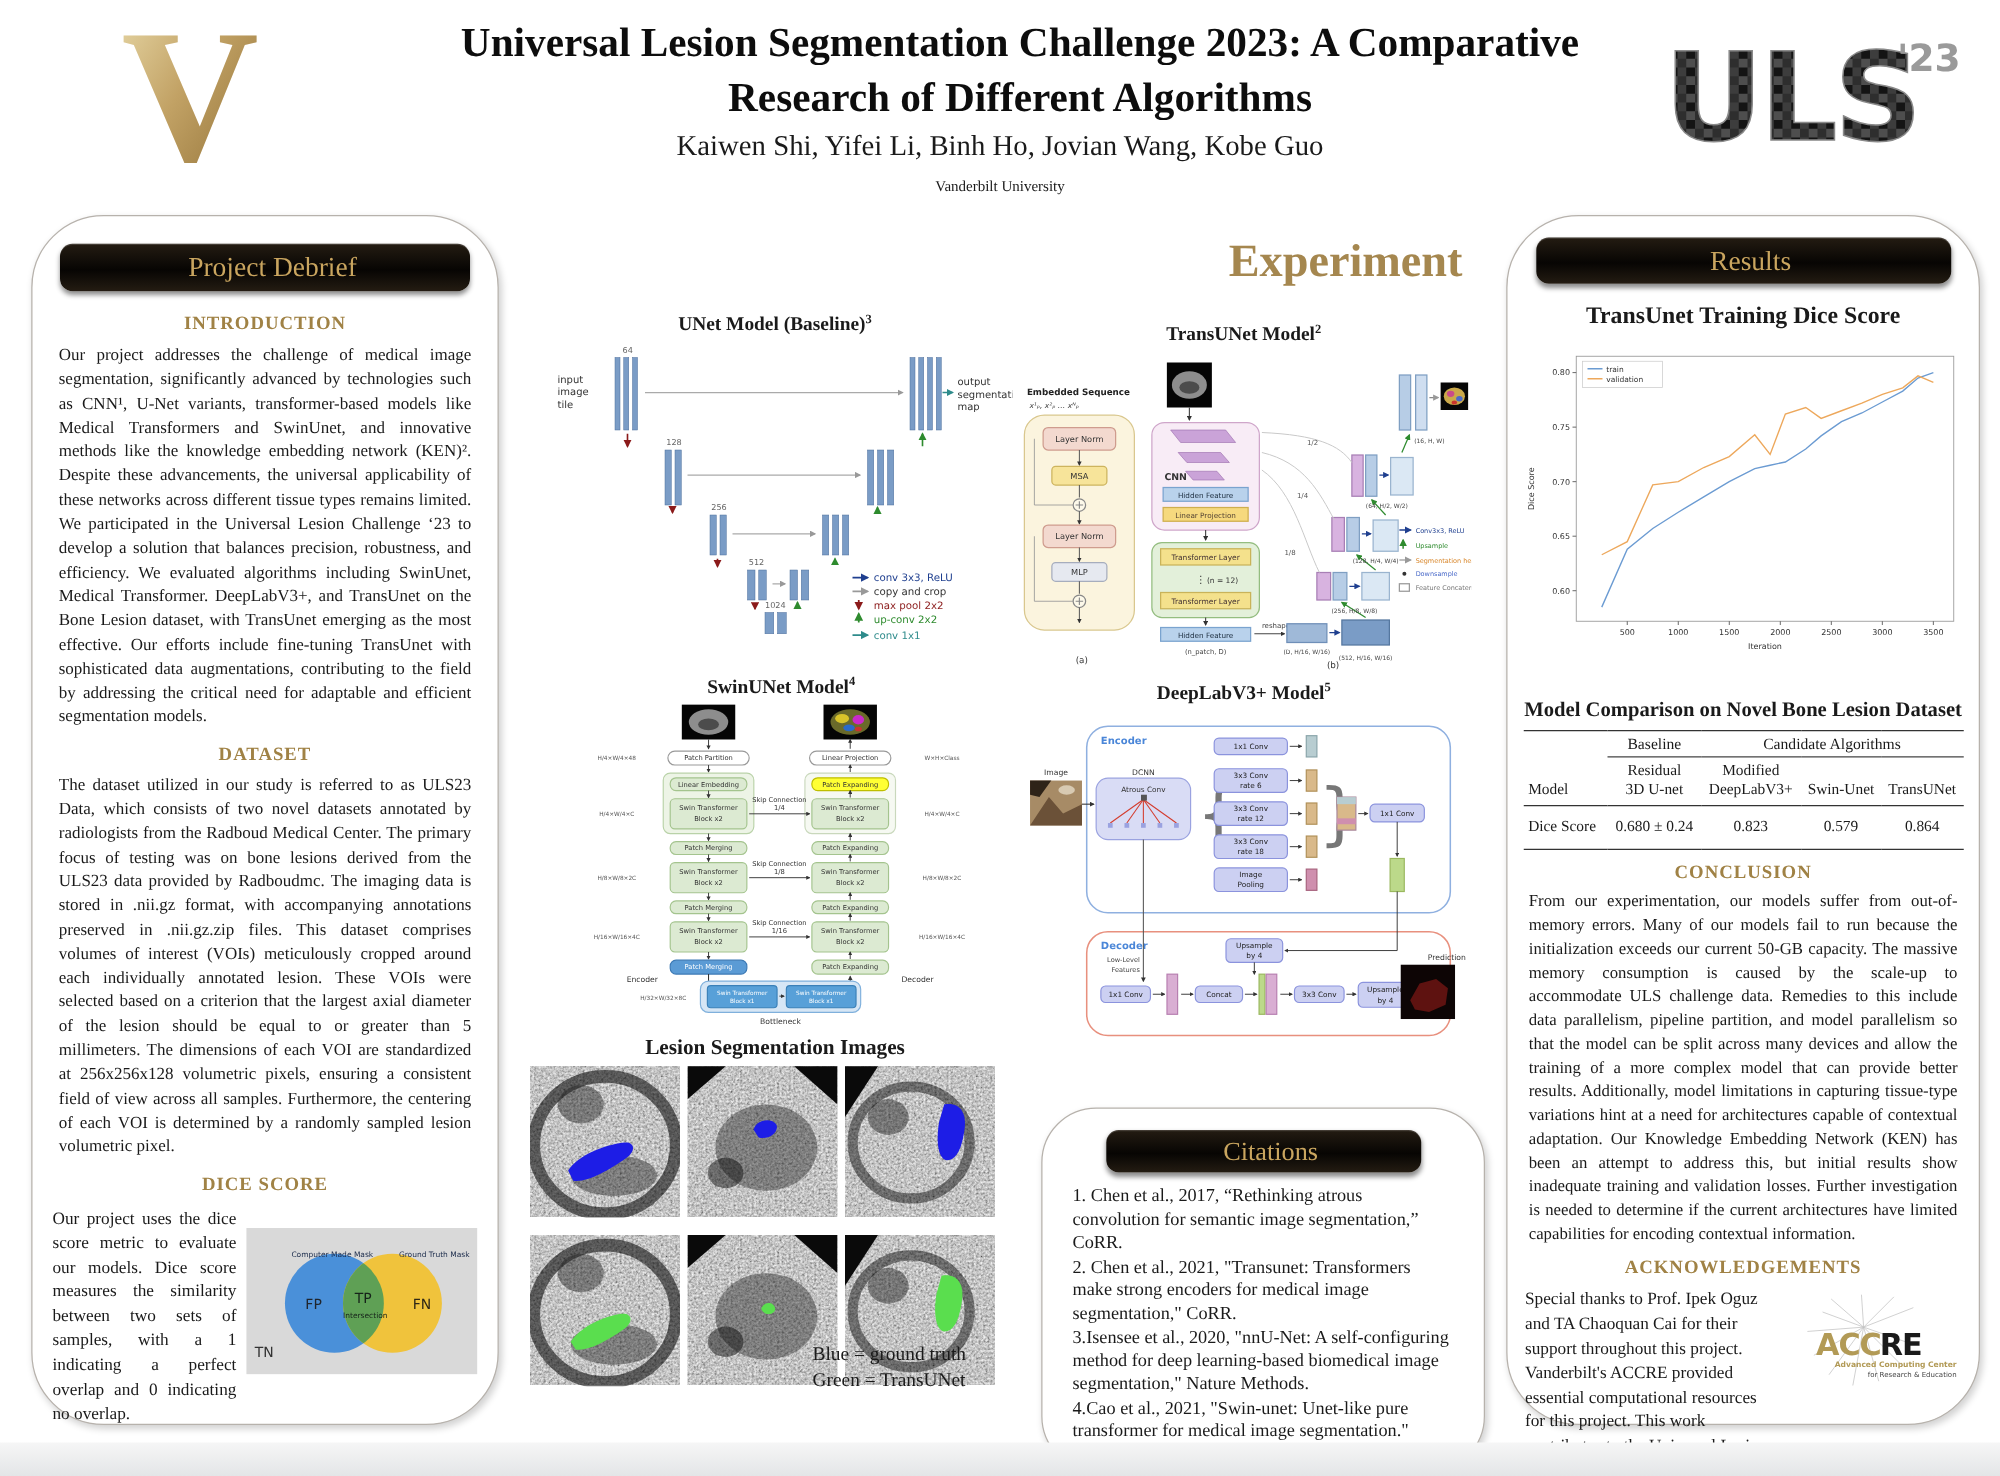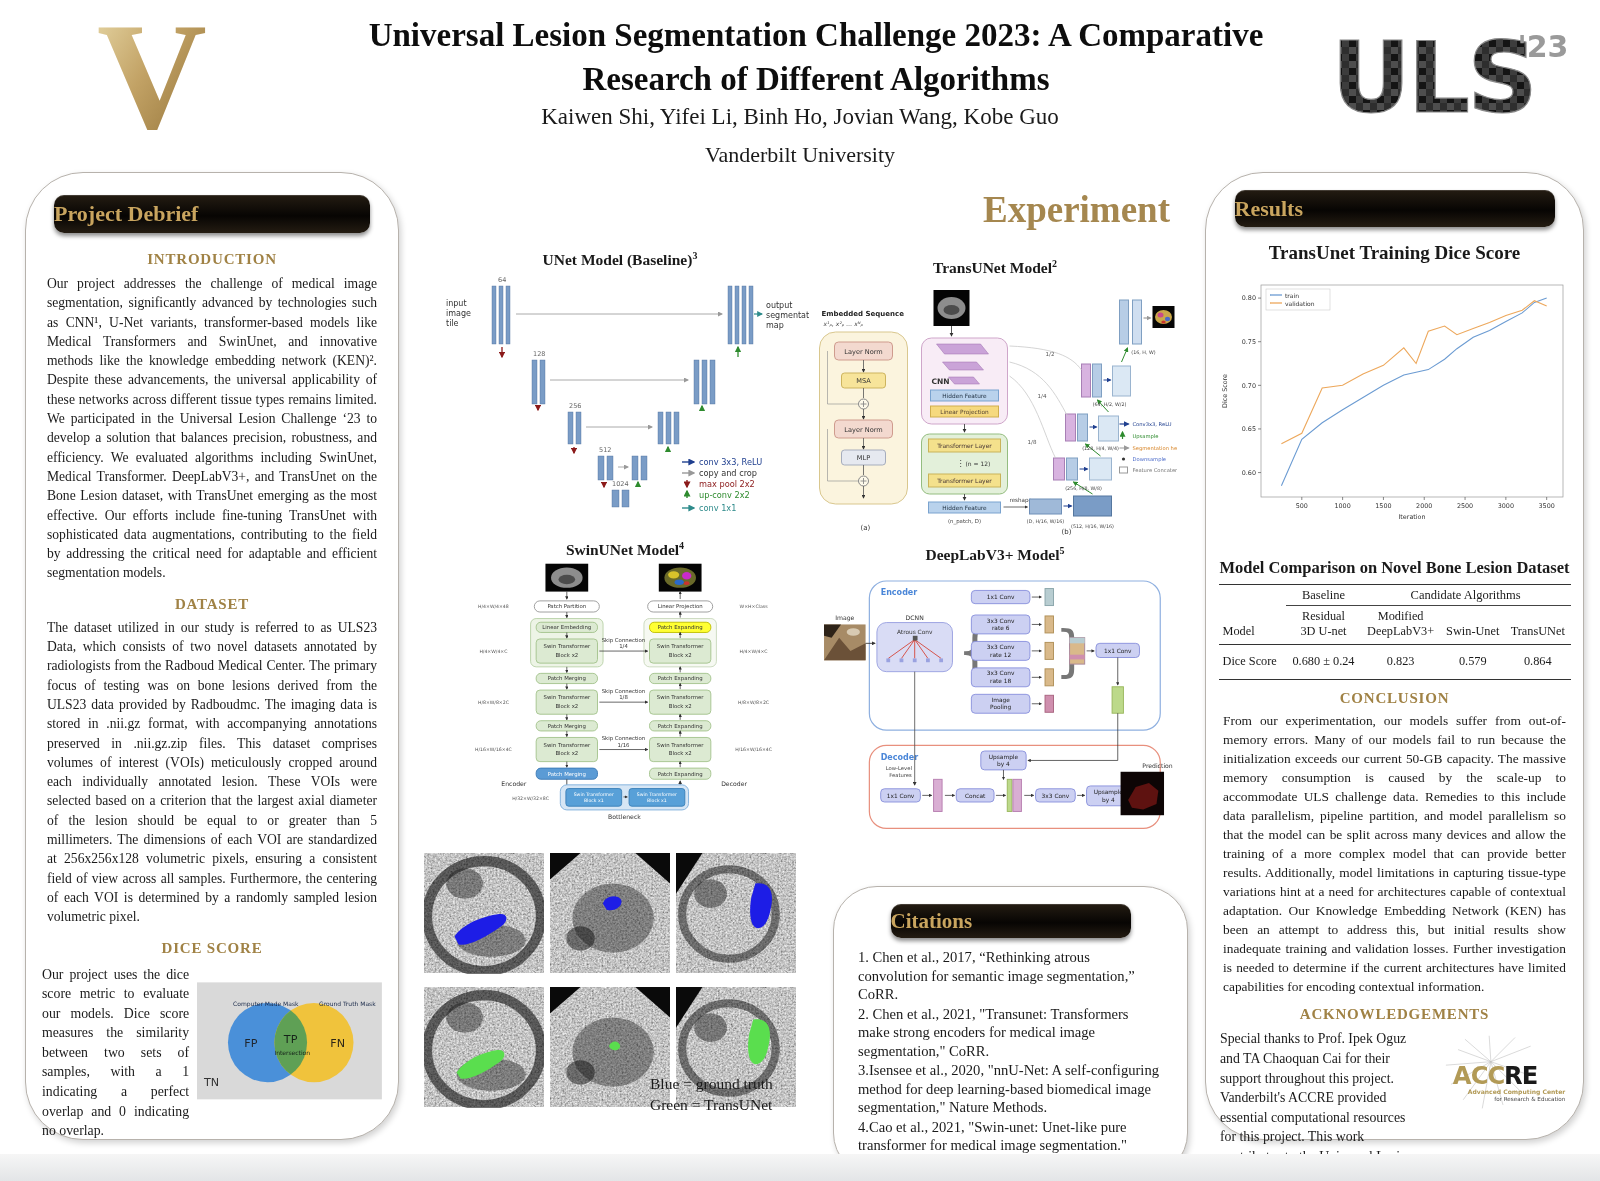--- a/index.html
+++ b/index.html
@@ -2,28 +2,28 @@
 <html><head>
 <meta charset="utf-8">
 <style>
   html,body{margin:0;padding:0;background:#fff;}
   .poster{position:relative;width:1600px;height:1181px;background:#fff;overflow:hidden;
           font-family:"Liberation Serif", serif;color:#1a1a1a;}
   .abs{position:absolute;}
   
   .title{font-weight:bold;font-size:33px;line-height:1.32;text-align:center;color:#0d0d0d;}
   .authors{font-size:23px;text-align:center;}
-  .affil{font-size:22px;text-align:center;}
+  .affil{font-size:12px;text-align:center;}
   
   .card{position:absolute;border:1.6px solid #b7b2ac;border-radius:58px;background:#fff;
         box-shadow:2px 3px 6px rgba(0,0,0,0.18);}
   .cite-card{border-radius:44px;margin-top:48px;}
   .bar{background:linear-gradient(180deg,#241c12,#070503 55%,#241c12);border-radius:10px;
-       color:#c9a55f;font-weight:bold;
-       box-shadow:0 3px 4px rgba(0,0,0,0.45), inset 0 1px 0 rgba(255,255,255,0.15);}
+       color:#c9a55f;font-weight:normal;text-align:center;
+       box-shadow:0 3px 4px rgba(0,0,0,0.45), inset 0 1px 0 rgba(255,255,255,0.15);padding-left:12px;}
   .subhead-caps{color:#a08245;font-size:15px;font-weight:bold;letter-spacing:0.8px;text-align:center;}
   .body-text{font-size:13.6px;line-height:1.42;text-align:justify;}
   .model-title{font-weight:bold;font-size:15.5px;text-align:center;}
   sup{font-size:10px;}
   .gold{color:#a5874f;}
   svg{font-family:"DejaVu Sans", sans-serif;}
   svg text{user-select:none;}
   .pre{white-space:pre-line;}
   
   table.cmp{border-collapse:collapse;font-size:12.3px;width:352px;}
@@ -559,20 +559,21 @@
       <text x="303" y="252" fill="#222">by 4</text>
       <line x1="328" y1="245" x2="336" y2="245" stroke="#333" stroke-width="0.8" marker-end="url(#m-dark)"></line>
     </g>
     <text x="339" y="216" font-size="6.5" fill="#333">Prediction</text>
     <g>
       <rect x="316" y="220" width="46" height="46" fill="#0d0505"></rect>
       <polygon points="324,250 332,236 346,232 356,240 354,254 340,260 328,258" fill="#5e1210"></polygon>
     </g>
   </svg>
 
+  <div class="abs model-title" style="left:430px;top:828px;width:380px;font-size:17px">Lesion Segmentation Images</div>
   <div class="abs" style="left:424px;top:852px;width:390px">
     <svg width="120" height="122" viewBox="0 0 118 118" style="margin-right:6px">
       <rect width="118" height="118" fill="#777" filter="url(#ctnoise)"></rect>
       <ellipse cx="59" cy="62" rx="56" ry="54" fill="none" stroke="rgba(0,0,0,0.55)" stroke-width="10"></ellipse>
       <ellipse cx="40" cy="30" rx="18" ry="15" fill="rgba(30,30,30,0.45)"></ellipse>
       <ellipse cx="66" cy="86" rx="34" ry="16" fill="rgba(20,20,20,0.4)"></ellipse>
       <path d="M30,82 C38,70 58,62 74,60 C82,59 84,66 76,72 C62,82 44,92 34,90 Z" fill="#1d1de6"></path>
     </svg><svg width="120" height="122" viewBox="0 0 118 118" style="margin-right:6px">
       <rect width="118" height="118" fill="#777" filter="url(#ctnoise)"></rect>
       <polygon points="0,0 30,0 0,26" fill="#0a0a0a"></polygon>

